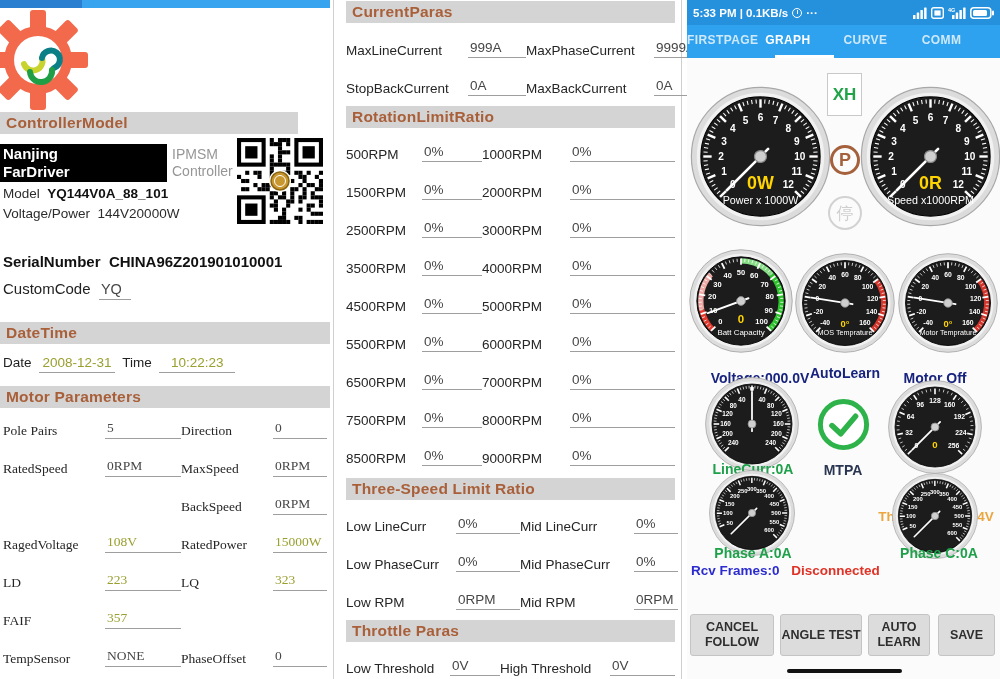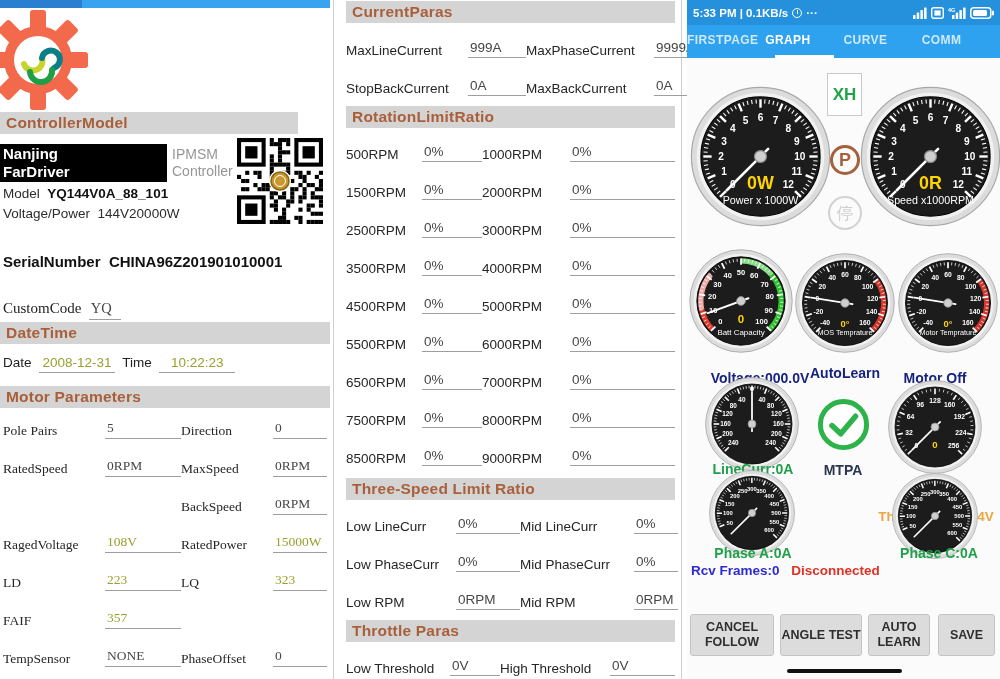--- a/index.html
+++ b/index.html
@@ -25,21 +25,21 @@
   .hdr-ctrl { position:absolute; left:0; top:112px; width:298px; }
   .brand-area { position:absolute; left:0; top:128px; width:330px; height:112px;margin-top:12px; }
   .brand-box { position:absolute; left:0; top:4px; width:167px; height:38px; background:#000;
     color:#fff; font-size:15px; font-weight:600; line-height:18px; padding:1px 0 0 3px; }
   .brand-type { position:absolute; left:172px; top:6px; color:#969696; font-size:14px; line-height:17px; }
   .qr-wrap { position:absolute; left:237px; top:-2px; width:86px; height:86px; }
   .model-lines { position:absolute; left:3px; top:46px; width:232px; font-size:13.5px; color:#2c2c2c; }
   .model-lines .ml { margin-bottom:5px; white-space:nowrap; }
   .ml b { font-weight:700; color:#111; }
   .serial-row { position:absolute; left:3px; top:253px; font-size:15px; font-weight:700; color:#111; }
-  .custom-row { position:absolute; left:3px; top:300px; font-size:15px; color:#222;font-family:Liberation Serif, serif; }
+  .custom-row { position:absolute; left:3px; top:280px; font-size:15px; color:#222; }
   .custom-row .f-value { font-size:14.5px; min-width:32px; }
   .hdr-dt { position:absolute; left:0; top:322px; width:330px; }
   .dt-row { position:absolute; left:3px; top:355px; font-size:13.5px; color:#222; }
   .dt-row .f-value { min-width:76px; text-align:center; }
   .hdr-motor { position:absolute; left:0; top:386px; width:330px; }
   .motor-rows { position:absolute; left:3px; top:415px; width:324px; }
   .g-motor .param-row { grid-template-columns:102px 76px 92px 1fr;font-family:Liberation Serif, serif; }
 
   
   .col-mid { position:absolute; left:333px; top:0; width:349px; height:679px; background:#fff;

